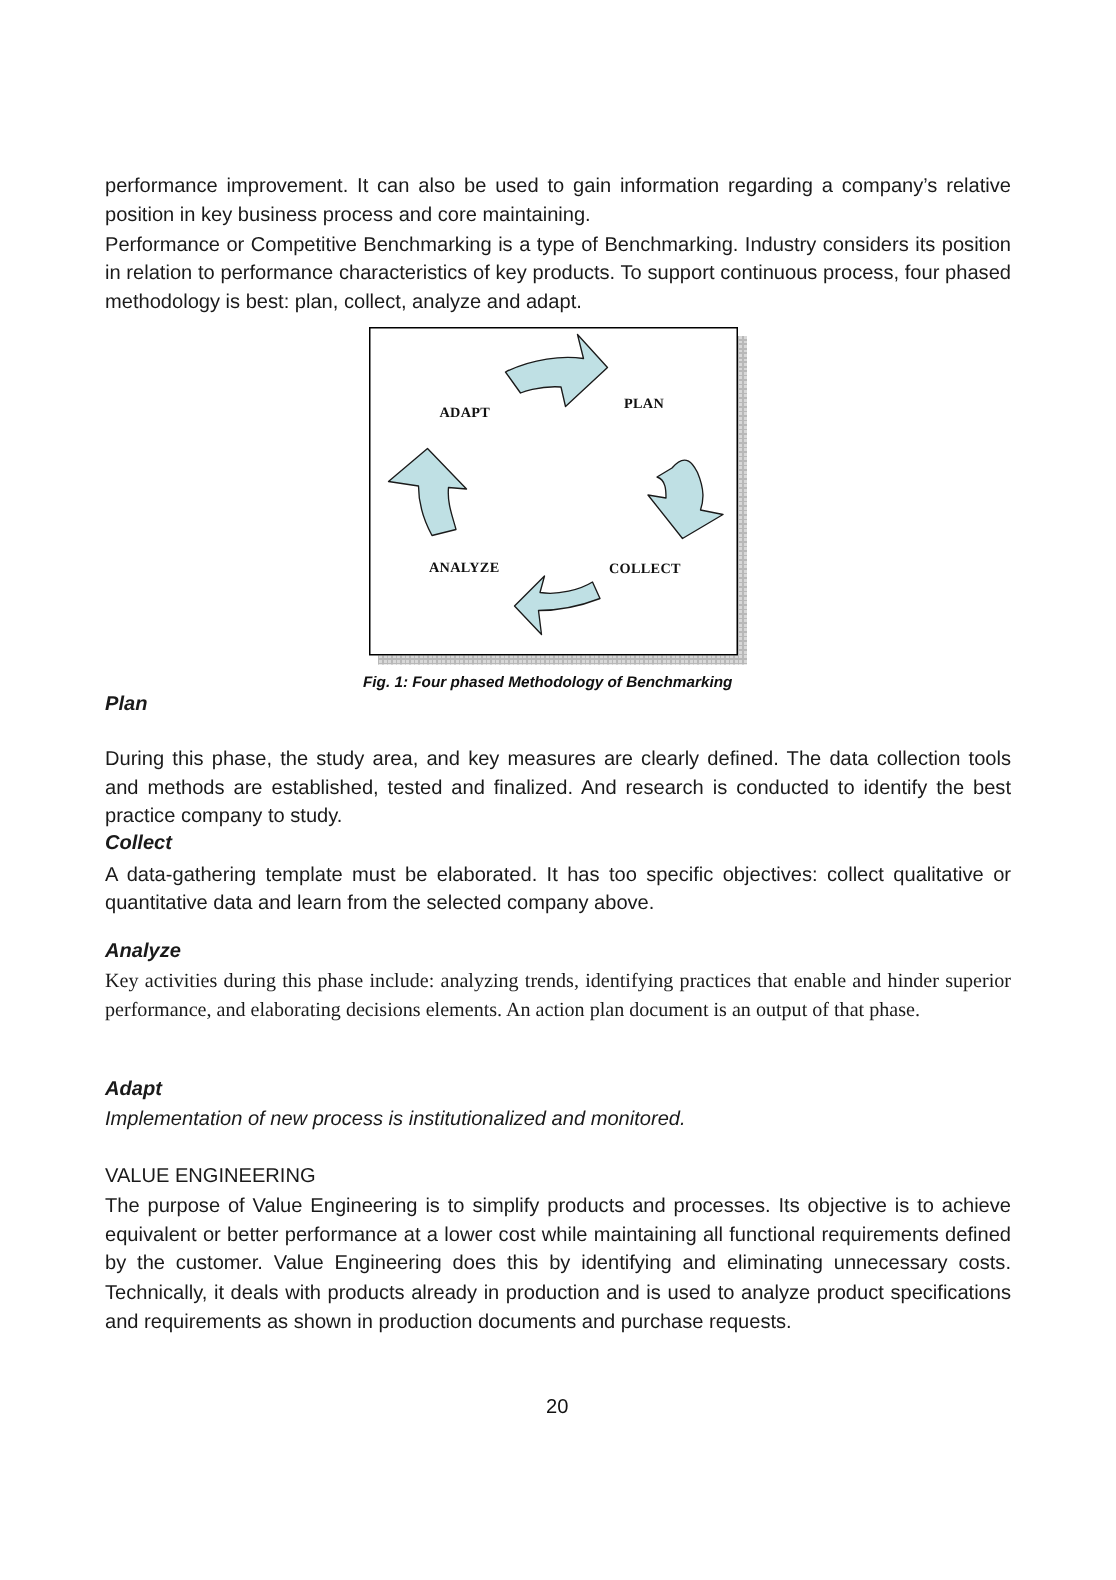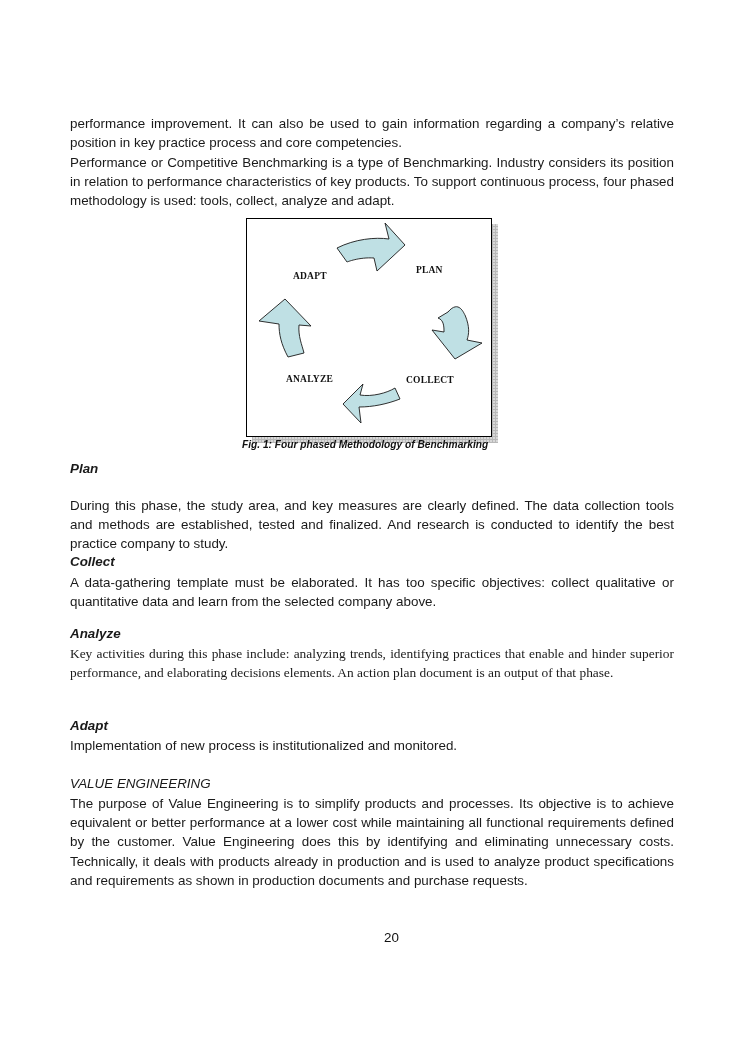--- a/index.html
+++ b/index.html
@@ -1,49 +1,49 @@
 <!DOCTYPE html>
 <html><head>
   <meta charset="utf-8">
   <style>
     html, body { margin: 0; padding: 0; background: #ffffff; }
     body { width: 744px; height: 1053px; position: relative; overflow: hidden; }
     .page { position: absolute; left: 70px; top: 0; width: 604px; font-family: "Liberation Sans", sans-serif; font-size: 13.4px; line-height: 19.2px; color: #1a1a1a; }
     .para { position: absolute; left: 0; width: 604px; text-align: justify; margin: 0; }
     .heading { position: absolute; left: 0; font-weight: bold; font-style: italic; font-size: 13.4px; margin: 0; }
-    .section-title { position: absolute; left: 0; font-style: italic; font-size: 13.4px; margin: 0; }
+    .section-title { position: absolute; left: 0; font-size: 13.4px; margin: 0; }
     .figure { position: absolute; left: 246px; top: 218px; width: 252px; height: 225px; }
     .figure-shadow { position: absolute; left: 6px; top: 6px; width: 246px; height: 219px;
       background-color: #d8d8d8;
       background-image: repeating-linear-gradient(0deg, #b8b8b8 0 1px, transparent 1px 3px),
                         repeating-linear-gradient(90deg, #b8b8b8 0 1px, transparent 1px 3px); }
     .figure-frame { position: absolute; left: 0; top: 0; width: 244px; height: 217px; border: 1px solid #000; background: #fff; }
     .figure-frame svg { position: absolute; left: 0; top: 0; }
     .fig-label { position: absolute; font-family: "Liberation Serif", serif; font-weight: bold; font-size: 9.5px; color: #111; letter-spacing: 0.2px; }
-    .caption { position: absolute; left: 242px; top: 439px; font-family: "Liberation Sans", sans-serif; font-weight: bold; font-style: italic; font-size: 10.2px; color: #111; }
-    .page-number { position: absolute; left: 384px; top: 930px; font-family: "Liberation Sans", sans-serif; font-size: 13.4px; color: #111; }
+    .caption { position: absolute; left: 242px; top: 450px; font-family: "Liberation Sans", sans-serif; font-weight: bold; font-style: italic; font-size: 10.2px; color: #111; }
+    .page-number { position: absolute; left: 364px; top: 930px; font-family: "Liberation Sans", sans-serif; font-size: 13.4px; color: #111; }
   </style>
 </head>
 <body>
 
 <div class="page">
-  <p class="para" style="top:114px;">performance improvement. It can also be used to gain information regarding a company’s relative position in key practice process and core competencies.</p>
-  <p class="para" style="top:153px;">Performance or Competitive Benchmarking is a type of Benchmarking. Industry considers its position in relation to performance characteristics of key products. To support continuous process, four phased methodology is used: tools, collect, analyze and adapt.</p>
+  <p class="para" style="top:114px;">performance improvement. It can also be used to gain information regarding a company’s relative position in key business process and core maintaining.</p>
+  <p class="para" style="top:153px;">Performance or Competitive Benchmarking is a type of Benchmarking. Industry considers its position in relation to performance characteristics of key products. To support continuous process, four phased methodology is best: plan, collect, analyze and adapt.</p>
 
   <p class="heading" style="top:459px;">Plan</p>
   <p class="para" style="top:496px;">During this phase, the study area, and key measures are clearly defined. The data collection tools and methods are established, tested and finalized. And research is conducted to identify the best practice company to study.</p>
 
   <p class="heading" style="top:552px;">Collect</p>
   <p class="para" style="top:573px;">A data-gathering template must be elaborated. It has too specific objectives: collect qualitative or quantitative data and learn from the selected company above.</p>
 
   <p class="heading" style="top:624px;">Analyze</p>
   <p class="para" style="top:644px;font-family:Liberation Serif, serif;">Key activities during this phase include: analyzing trends, identifying practices that enable and hinder superior performance, and elaborating decisions elements. An action plan document is an output of that phase.</p>
 
   <p class="heading" style="top:716px;">Adapt</p>
-  <p class="para" style="top:736px;">Implementation of new process is institutionalized and monitored.</p>
+  <p class="para" style="top:736px;font-style:italic;">Implementation of new process is institutionalized and monitored.</p>
 
   <p class="section-title" style="top:774px;">VALUE ENGINEERING</p>
   <p class="para" style="top:794px;">The purpose of Value Engineering is to simplify products and processes. Its objective is to achieve equivalent or better performance at a lower cost while maintaining all functional requirements defined by the customer. Value Engineering does this by identifying and eliminating unnecessary costs. Technically, it deals with products already in production and is used to analyze product specifications and requirements as shown in production documents and purchase requests.</p>
 </div>
 
 <div class="figure">
   <div class="figure-shadow"></div>
   <div class="figure-frame">
     <svg width="244" height="217" viewBox="0 0 244 217">
 

